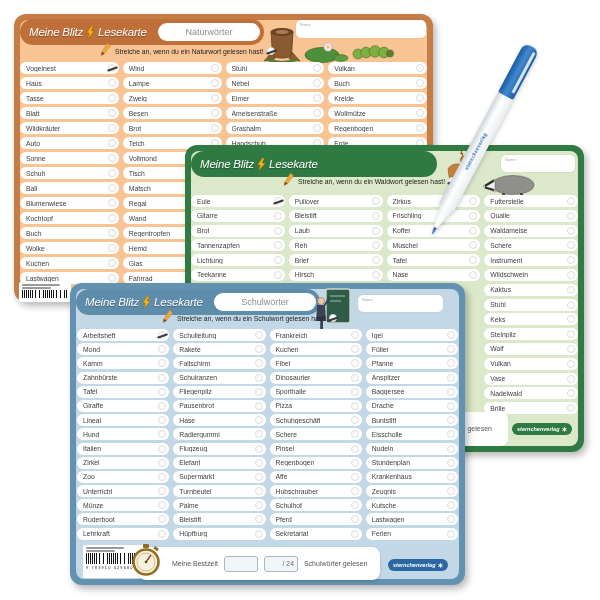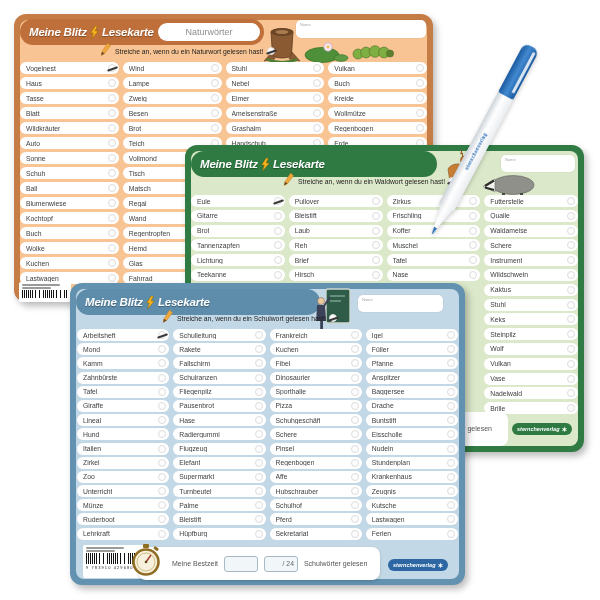--- a/index.html
+++ b/index.html
@@ -15,21 +15,21 @@
   #card-wald .inner{background:var(--green_inner)}
   #card-schule{left:70px;top:283px;width:395px;height:302px;background:var(--blue_frame);z-index:3}
   #card-schule .inner{background:var(--blue_inner)}
 
   .banner{position:absolute;left:6px;top:5px;height:26px;border-radius:13px;
           display:flex;align-items:center;padding:0 4px 0 9px;gap:4px;box-sizing:border-box}
   #card-natur .banner{width:244px;background:var(--orange_banner)}
   #card-wald  .banner{width:246px;background:var(--green_banner);top:6px}
   #card-schule .banner{width:244px;background:var(--blue_banner);top:6px}
 
-  .logo{font-weight:700;font-style:italic;font-size:11.5px;letter-spacing:-.2px;color:#fff;
+  .logo{font-weight:400;font-style:italic;font-size:11.5px;letter-spacing:-.2px;color:#fff;
         display:flex;align-items:center;gap:2px;white-space:nowrap;
         text-shadow:0 1px 1px rgba(0,0,0,.35)}
   .bolt{flex:none;margin:0 1px}
   .cat{margin-left:auto;background:#fff;border-radius:9px;height:18px;min-width:102px;
        display:flex;align-items:center;justify-content:center;font-size:9px;color:#8d8d8d;
        padding:0 6px;box-sizing:border-box}
 
   .namebox{position:absolute;background:#fff;border-radius:5px;height:18px;box-shadow:0 0 0 .5px rgba(0,0,0,.06)}
   #card-natur .namebox{left:282px;top:6px;width:130px}
   #card-wald  .namebox{left:316px;top:10px;width:74px;height:17px}
@@ -560,20 +560,21 @@
   <div class="inner"></div>
 
   <div class="banner">
     <span class="logo">
       <span>Meine Blitz</span>
       <svg class="bolt" width="9" height="13" viewBox="0 0 9 13">
           <path d="M5.2 0 0.6 7h2.6L1.6 13 8.4 5H5.2L7.4 0Z" fill="#f6b31e" stroke="#8a6200" stroke-width=".5"></path>
         </svg>
       <span>Lesekarte</span>
     </span>
+    <span class="cat">Schulwörter</span>
   </div>
 
   <svg class="img" id="teacher" width="38" height="48" viewBox="0 0 38 48">
     <rect x="13" y="2" width="24" height="34" rx="2" fill="#2e5c49" stroke="#cfd6cf" stroke-width="1.4"></rect>
     <path d="M17 9 h15 M17 14 h11" stroke="#9fc3ae" stroke-width="1"></path>
     <circle cx="8" cy="14" r="3.5" fill="#edc9a2" stroke="#5a4632" stroke-width=".4"></circle>
     <path d="M4 18 L12 18 L13 34 L10 34 L10 46 L7.2 46 L7.2 34 L3.2 34 Z" fill="#3b4156"></path>
     <path d="M11 19 L17 10" stroke="#3b4156" stroke-width="2"></path>
   </svg>
 

